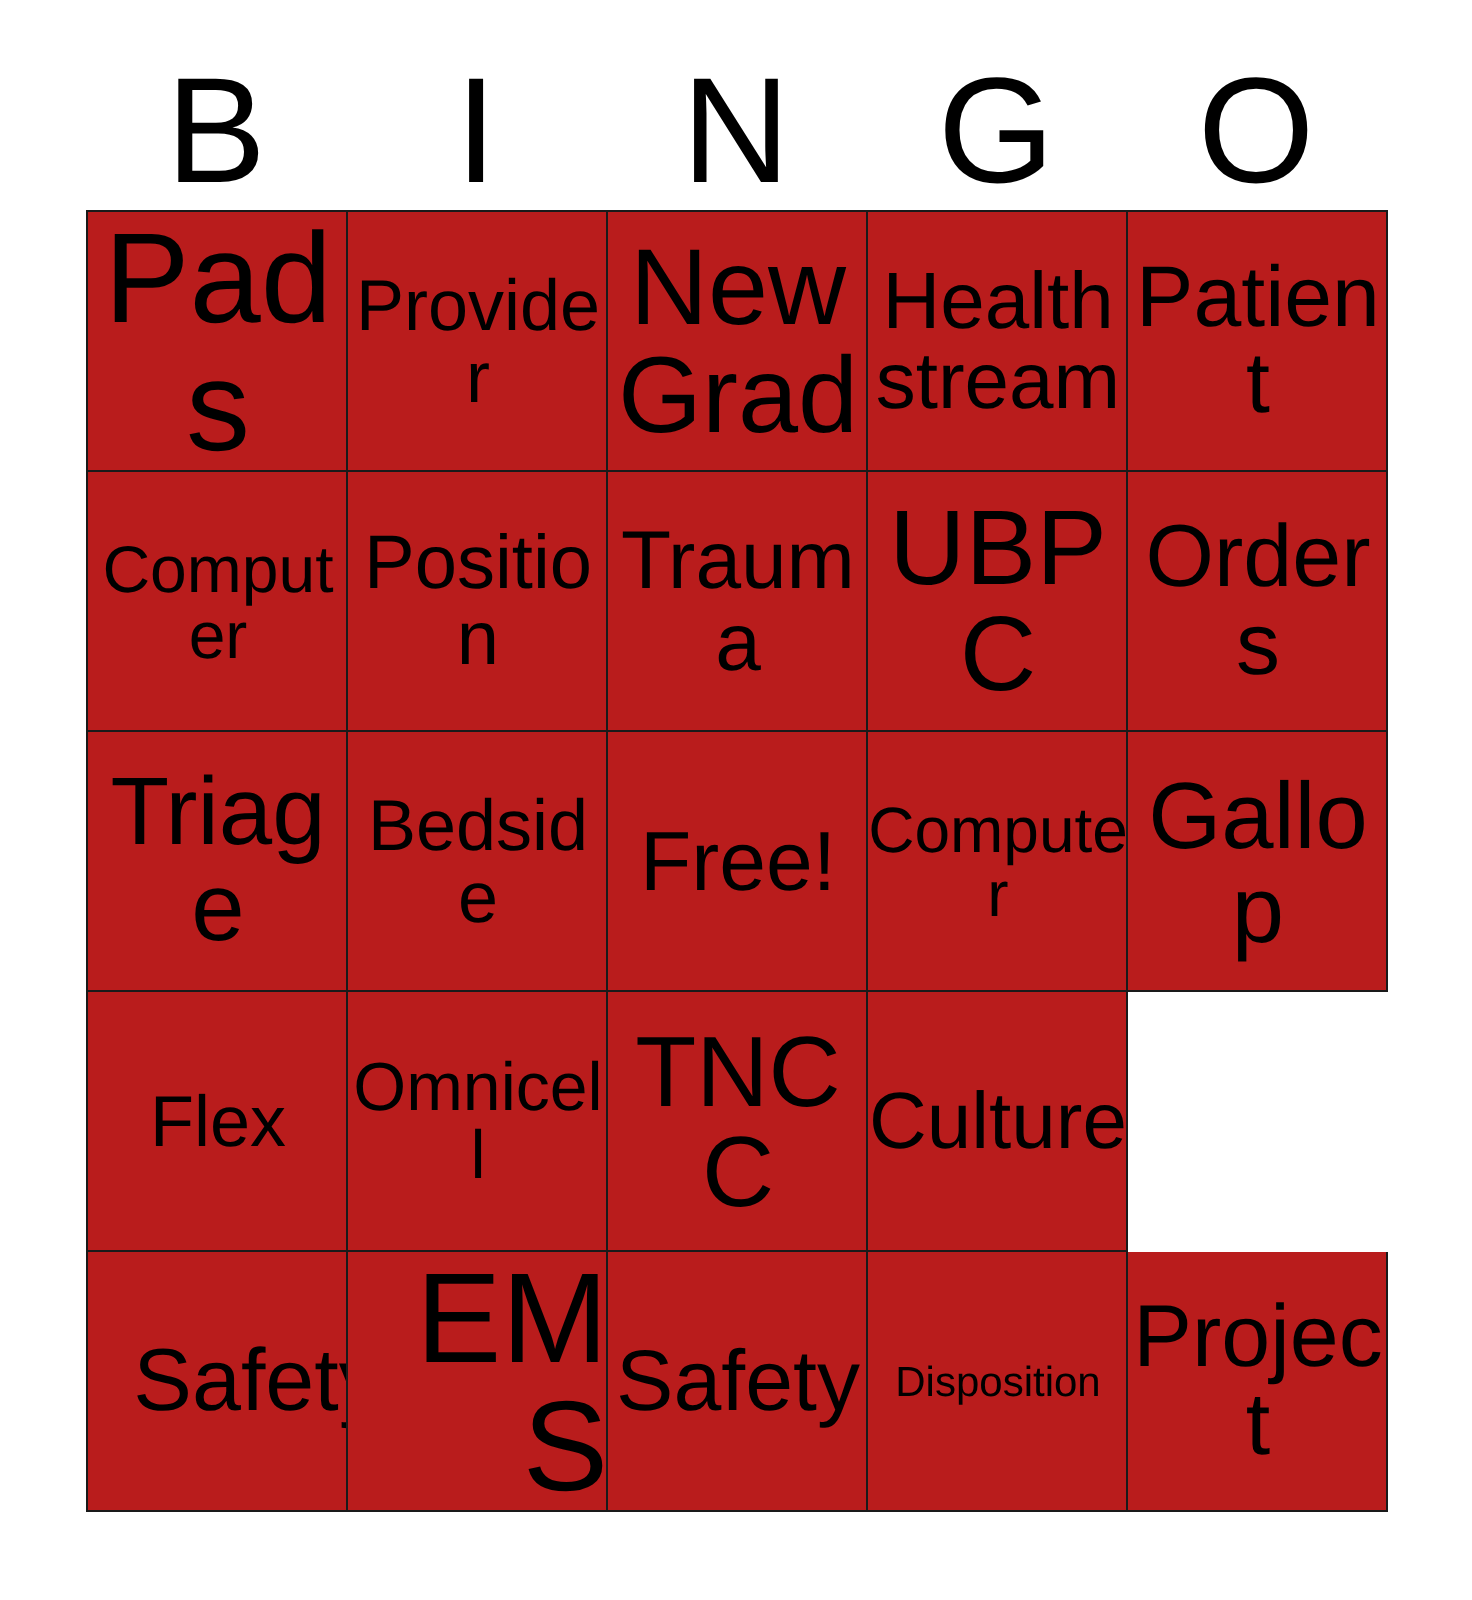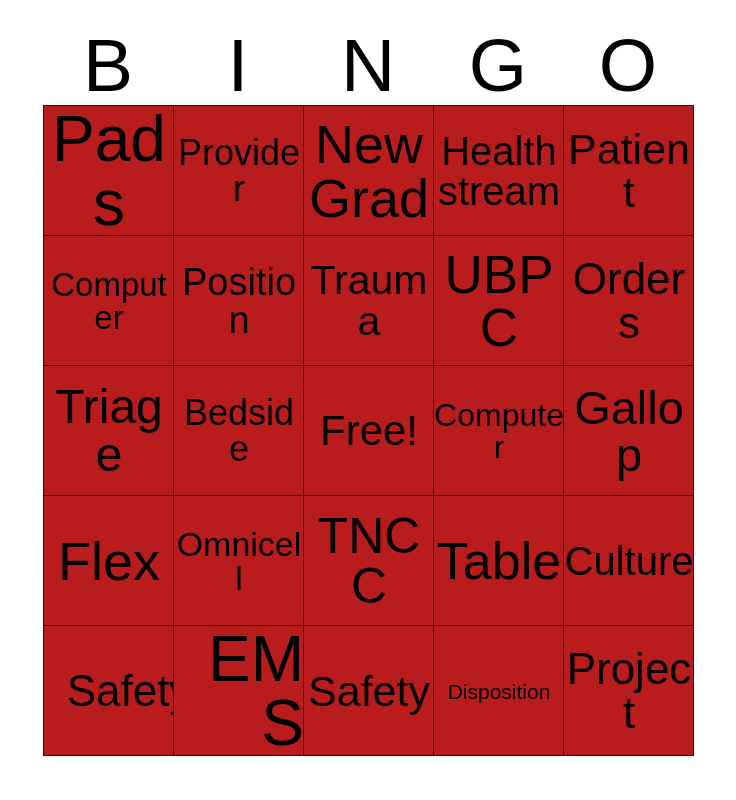--- a/index.html
+++ b/index.html
@@ -154,30 +154,27 @@
       <div class="cell" style="border-right-color: rgb(26, 26, 26); border-bottom-color: rgb(26, 26, 26);">
           <span class="cell-text" style="font-size: 32px;">Computer</span>
         </div>
       <div class="cell" style="border-right-color: rgb(26, 26, 26); border-bottom-color: rgb(26, 26, 26);">
           <span class="cell-text" style="font-size: 47px;">Gallop</span>
         </div>
     </div>
 
     <div class="grid-row">
       <div class="cell" style="border-right-color: rgb(26, 26, 26); border-bottom-color: rgb(26, 26, 26);">
-          <span class="cell-text" style="font-size: 54px;">Flex</span>
+          <span class="cell-text" style="font-size: 36px;">Flex</span>
         </div>
       <div class="cell" style="border-right-color: rgb(26, 26, 26); border-bottom-color: rgb(26, 26, 26);">
           <span class="cell-text" style="font-size: 34px;">Omnicell</span>
         </div>
       <div class="cell" style="border-right-color: rgb(26, 26, 26); border-bottom-color: rgb(26, 26, 26);">
           <span class="cell-text" style="font-size: 50px;">TNCC</span>
-        </div>
-      <div class="cell" style="border-right-color: rgb(26, 26, 26); border-bottom-color: rgb(26, 26, 26);">
-          <span class="cell-text" style="font-size: 52px;">Table</span>
         </div>
       <div class="cell" style="border-right-color: rgb(26, 26, 26); border-bottom-color: rgb(26, 26, 26);">
           <span class="cell-text" style="font-size: 40px;">Culture</span>
         </div>
     </div>
 
     <div class="grid-row">
       <div class="cell" style="border-right-color: rgb(26, 26, 26); border-bottom-color: rgb(26, 26, 26);">
           <span class="cell-text" style="font-size: 44px; margin-left: 20px;">Safety</span>
         </div>

